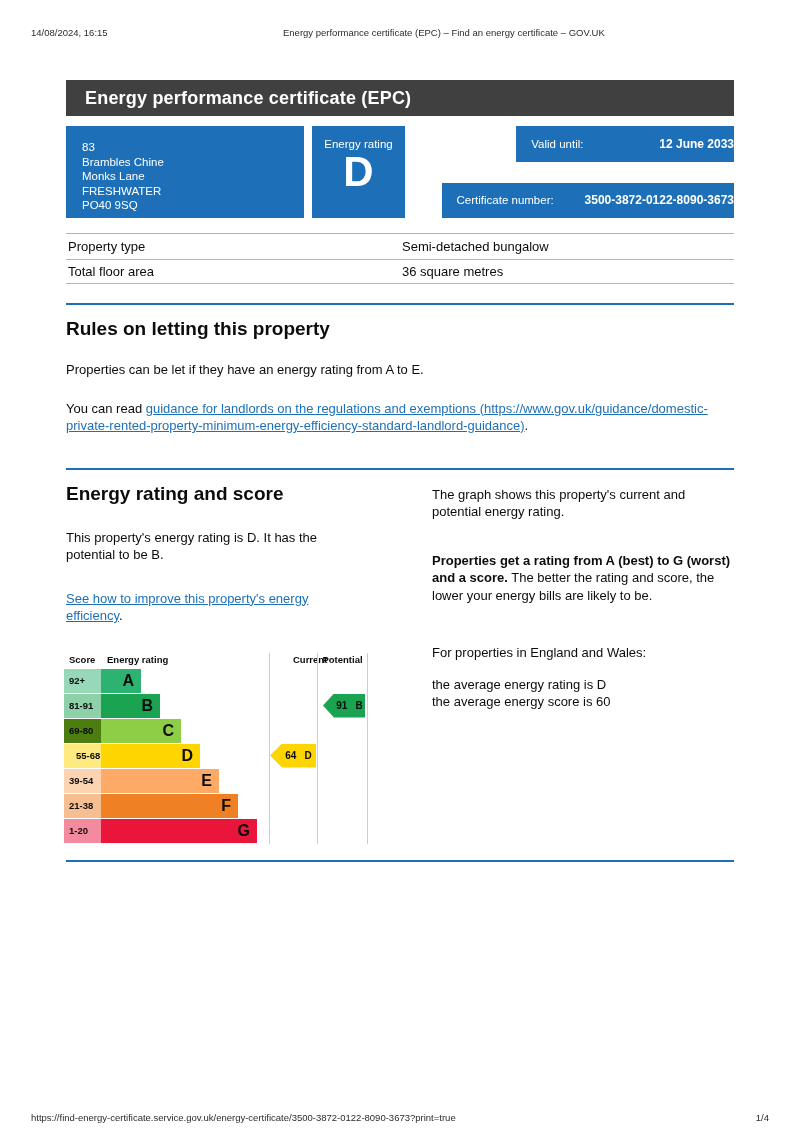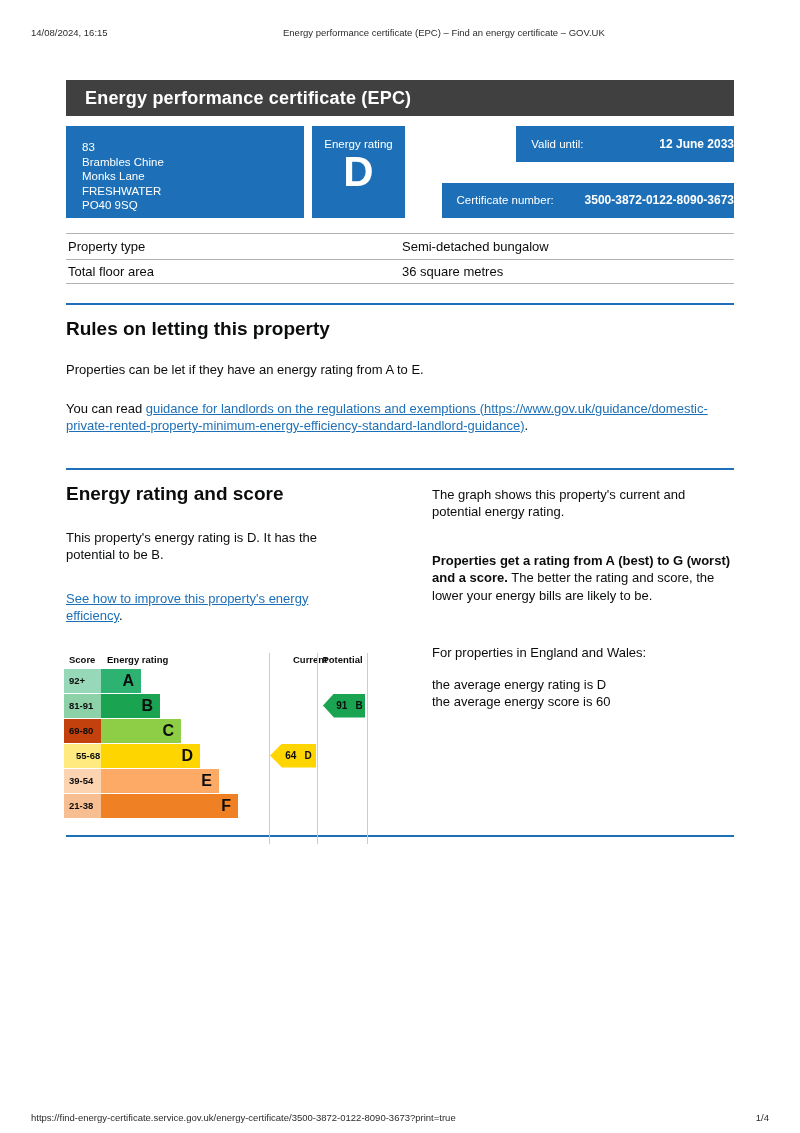--- a/index.html
+++ b/index.html
@@ -145,34 +145,38 @@
         <div>
             <div class="band-row">
               <div class="band-score" style="background: rgb(150, 216, 184);">92+</div>
               <div class="band-bar" style="background: rgb(45, 178, 113); width: 40px;">A</div>
             </div>
             <div class="band-row">
               <div class="band-score" style="background: rgb(140, 209, 168);">81-91</div>
               <div class="band-bar" style="background: rgb(26, 164, 82); width: 59px;">B</div>
             </div>
             <div class="band-row">
-              <div class="band-score" style="background: #c2410c;">69-80</div>
+              <div class="band-score" style="background: #4d7c0f;">69-80</div>
               <div class="band-bar" style="background: rgb(141, 206, 70); width: 80px;">C</div>
             </div>
             <div class="band-row">
               <div class="band-score" style="background: rgb(255, 234, 127); padding-left: 12px;">55-68</div>
               <div class="band-bar" style="background: rgb(255, 213, 0); width: 99px;">D</div>
             </div>
             <div class="band-row">
               <div class="band-score" style="background: rgb(253, 212, 178);">39-54</div>
               <div class="band-bar" style="background: rgb(252, 170, 101); width: 118px;">E</div>
             </div>
             <div class="band-row">
               <div class="band-score" style="background: rgb(247, 191, 145);">21-38</div>
               <div class="band-bar" style="background: rgb(239, 128, 35); width: 137px;">F</div>
+            </div>
+            <div class="band-row">
+              <div class="band-score" style="background: rgb(244, 138, 157);">1-20</div>
+              <div class="band-bar" style="background: rgb(233, 21, 59); width: 156px;">G</div>
             </div>
           </div>
         <div class="vline vl-1"></div>
         <div class="vline vl-2"></div>
         <div class="vline vl-3"></div>
         <div class="arrow" style="top: 91px; left: 206px; width: 46px; background: rgb(255, 213, 0);">
           <span class="sc">64</span>
           <span>D</span>
         </div>
         <div class="arrow" style="top: 41px; left: 259px; width: 42px; background: rgb(26, 164, 82);">

